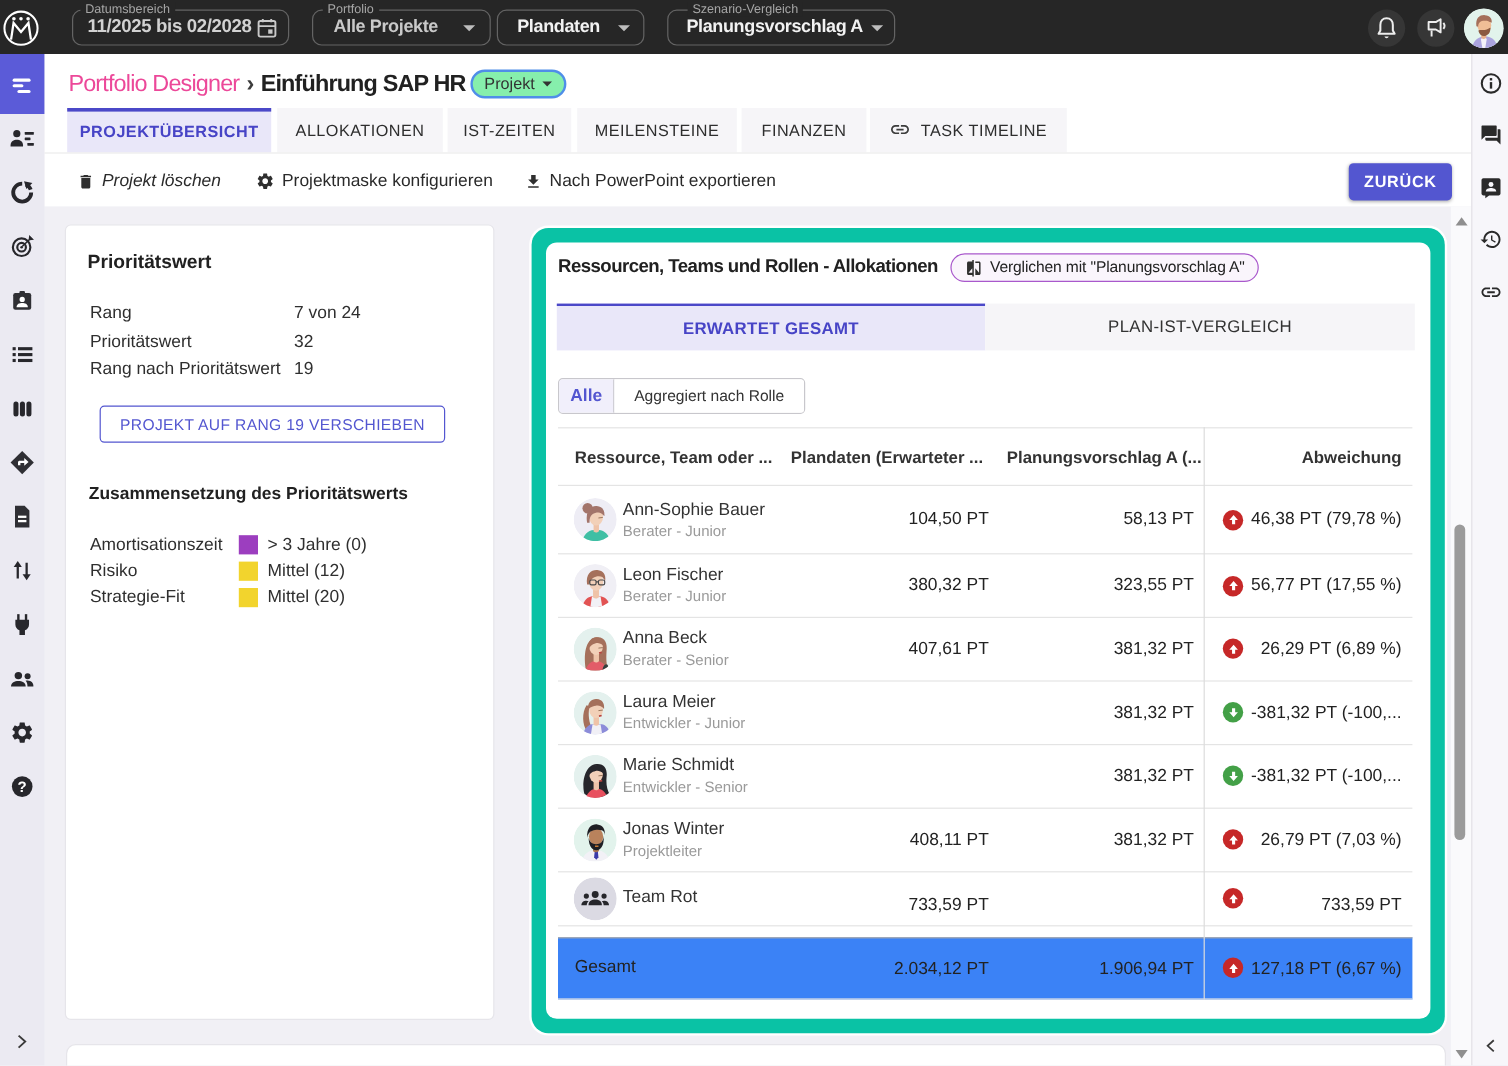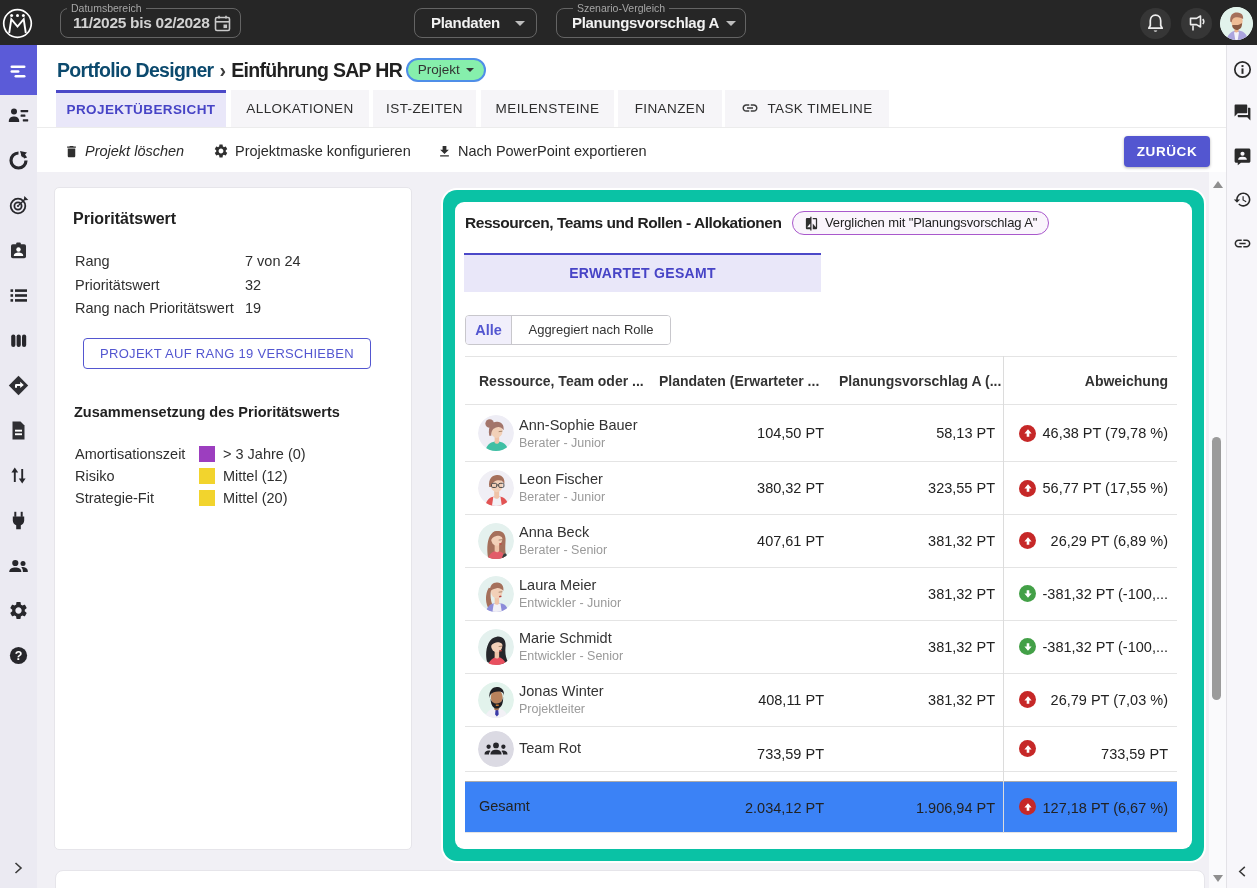--- a/index.html
+++ b/index.html
@@ -19,21 +19,21 @@
   #leftbar .active { position:absolute; left:0; top:0; width:37px; height:50px; background:#5B5BD8; }
   .licon { position:absolute; left:8px; width:21px; height:21px; }
 
   
   #rightbar { position:absolute; left:1226px; top:45px; width:31px; height:843px; background:#F7F6FA; border-left:1px solid #E3E2E7; z-index:20; }
   .ricon { position:absolute; left:6px; width:19px; height:19px; }
 
   
   #header { position:absolute; left:37px; top:45px; width:1189px; height:127px; background:#fff; z-index:10; }
   #crumb { position:absolute; left:20px; top:10px; height:30px; font-size:19.5px; letter-spacing:-0.7px; white-space:nowrap; display:flex; align-items:center; }
-  #crumb .p1 { color:#0c4a6e; font-weight:bold; }
+  #crumb .p1 { color:#ec4899; font-weight:normal; }
   #crumb .sep { color:#3c3c3c; font-weight:bold; margin:0 6px; }
   #crumb .p2 { color:#212121; font-weight:bold; }
   #pill { position:relative; margin-left:4px; top:0px; letter-spacing:0; width:80px; height:24px; border:2px solid #4F8EE8; background:#86efac; border-radius:12px; font-size:13.5px; color:#333; line-height:20px; text-align:center; font-weight:normal; }
   .tab { position:absolute; top:45px; height:37px; background:#F6F5F8; color:#2E2E2E; font-size:13.5px; letter-spacing:0.4px; text-align:center; line-height:37px; white-space:nowrap; }
   .tab.on { background:#E9E7F9; color:#4744C6; font-weight:bold; border-top:3px solid #4B48C8; line-height:34px; }
   #hline { position:absolute; left:0; top:82px; width:1189px; height:1px; background:#ECECEC; }
   .tool { position:absolute; top:85px; height:42px; display:flex; align-items:center; font-size:14.5px; color:#2A2A2A; }
   .tool svg { margin-right:6px; }
   #zuruck { position:absolute; left:1087px; top:91px; width:86px; height:31px; background:#5356D0; color:#fff; border-radius:4px; font-size:13.5px; font-weight:bold; letter-spacing:0.6px; text-align:center; line-height:31px; box-shadow:0 1px 3px rgba(0,0,0,.3); }
 
@@ -100,20 +100,25 @@
   <div class="tb-field" style="left:60px; width:181px;">
     <div class="tb-label" style="left:6px;">Datumsbereich</div>
     <div class="tb-val" style="left:12px; color:#D2D2D2;">11/2025 bis 02/2028</div>
     <svg style="position:absolute;right:9px;top:6px;" width="17" height="17" viewBox="0 0 17 17">
       <rect x="1.5" y="2.5" width="14" height="13" rx="1.5" fill="none" stroke="#C9C9C9" stroke-width="1.6"></rect>
       <line x1="1.5" y1="6.8" x2="15.5" y2="6.8" stroke="#C9C9C9" stroke-width="1.6"></line>
       <line x1="5" y1="0.8" x2="5" y2="3.6" stroke="#C9C9C9" stroke-width="1.6"></line>
       <line x1="12" y1="0.8" x2="12" y2="3.6" stroke="#C9C9C9" stroke-width="1.6"></line>
       <rect x="9.5" y="9.5" width="3.6" height="3.6" fill="#C9C9C9"></rect>
     </svg>
+  </div>
+  <div class="tb-field" style="left:260px; width:149px;">
+    <div class="tb-label" style="left:8px;">Portfolio</div>
+    <div class="tb-val" style="left:17px; color:#C9C9C9; font-size:15px;">Alle Projekte</div>
+    <div class="caret" style="right:12px;"></div>
   </div>
   <div class="tb-field" style="left:414px; width:123px;">
     <div class="tb-val" style="left:16px; color:#F2F2F2; font-size:15px;">Plandaten</div>
     <div class="caret" style="right:11px;"></div>
   </div>
   <div class="tb-field" style="left:556px; width:190px;">
     <div class="tb-label" style="left:16px;">Szenario-Vergleich</div>
     <div class="tb-val" style="left:15px; color:#F2F2F2; font-size:15px;">Planungsvorschlag A</div>
     <div class="caret" style="right:9px;"></div>
   </div>
@@ -299,20 +304,21 @@
 </div>
 
 <div id="cardM">
     <div class="teal">
       <div class="inner">
   <div id="mtitle">Ressourcen, Teams und Rollen - Allokationen</div>
   <div id="chip"><svg style="position:absolute;left:11px;top:4px;" width="15" height="15" viewBox="0 0 24 24" fill="#2F2F2F">
             <path d="M10 3H5c-1.1 0-2 .9-2 2v14c0 1.1.9 2 2 2h5v2h2V1h-2v2zm0 15H5l5-6v6zm9-15h-5v2h5v13l-5-6v9h5c1.1 0 2-.9 2-2V5c0-1.1-.9-2-2-2z"></path>
           </svg>Verglichen mit "Planungsvorschlag A"</div>
   <div class="tab2 on" style="left:9px; width:357px;">ERWARTET GESAMT</div>
+  <div class="tab2" style="left:366px; width:358px;">PLAN-IST-VERGLEICH</div>
   <div id="toggle">
           <div class="seg1">Alle</div>
           <div class="seg2">Aggregiert nach Rolle</div>
         </div>
 
   <div class="trow thead">
     <div class="th" style="left:14px;">Ressource, Team oder ...</div>
     <div class="th" style="left:194px;">Plandaten (Erwarteter ...</div>
     <div class="th" style="left:374px;">Planungsvorschlag A (...</div>
     <div class="th" style="right:9px;">Abweichung</div>

